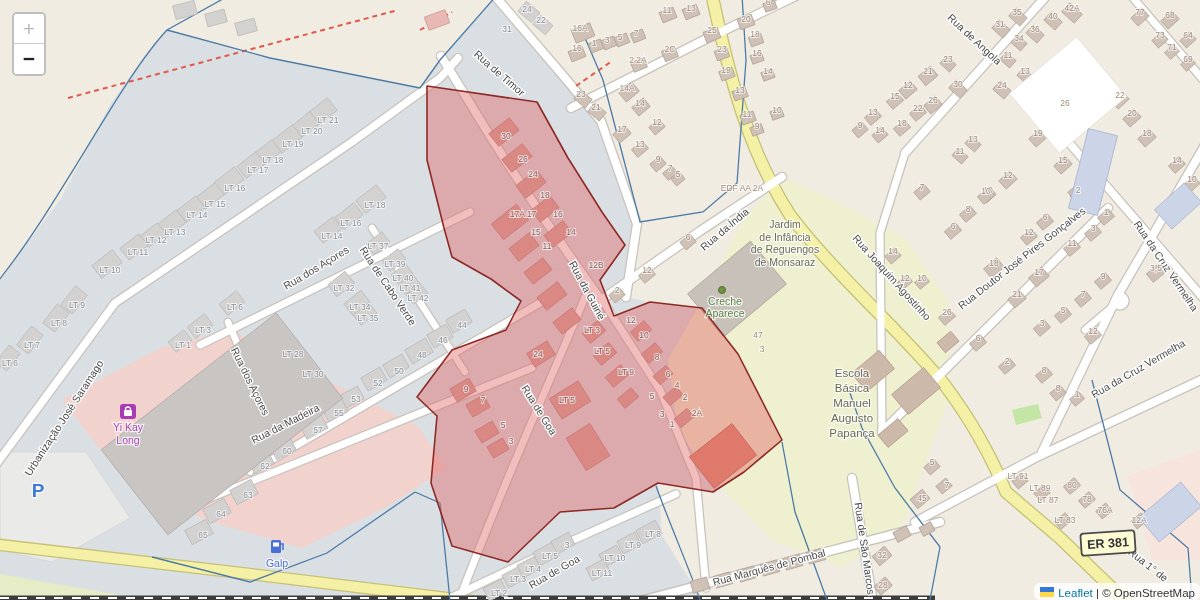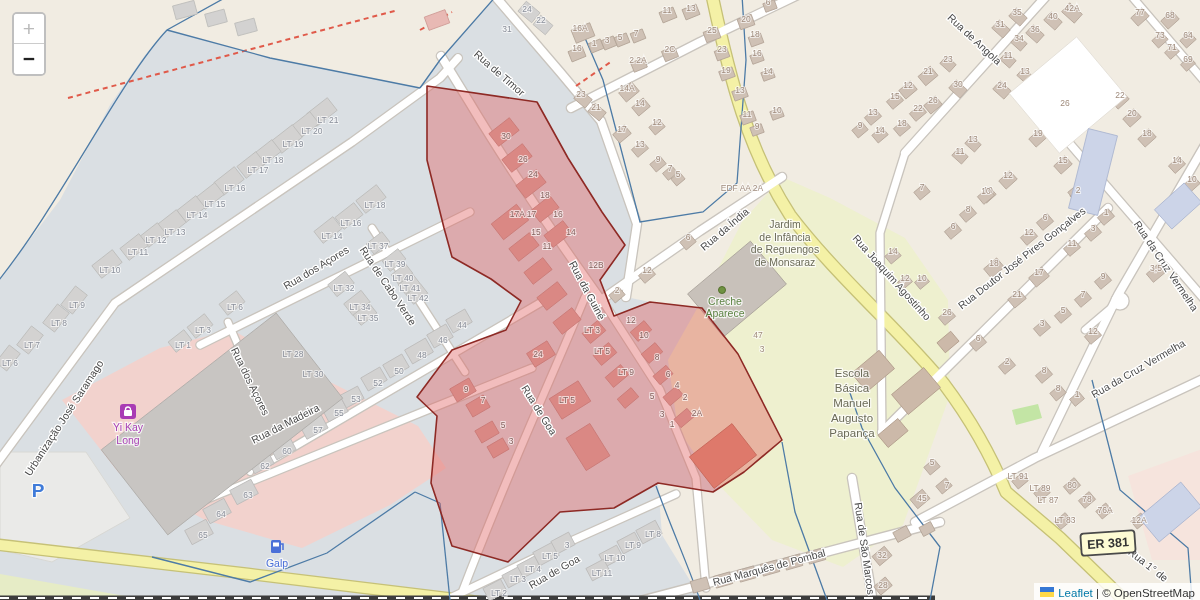--- a/index.html
+++ b/index.html
@@ -5,21 +5,21 @@
   html,body{margin:0;padding:0;background:#ddd;}
   *{box-sizing:border-box;}
   #map{position:relative;width:1200px;height:600px;overflow:hidden;background:#f1ece2;font-family:"Liberation Sans",sans-serif;}
   #canvas{position:absolute;left:0;top:0;}
   
   .zoom-ctl{position:absolute;left:12px;top:12px;width:34px;border:2px solid rgba(0,0,0,.25);border-radius:5px;overflow:hidden;background:#fff;z-index:50;}
   .zoom-btn{display:block;width:100%;height:30px;background:#fff;border:none;font-family:"Liberation Sans",sans-serif;font-size:21px;line-height:28px;text-align:center;cursor:pointer;padding:0;}
   .zoom-btn.in{color:#bbb;border-bottom:1px solid #ccc;}
   .zoom-btn.out{color:#222;font-weight:bold;}
   
-  .attrib{position:absolute;right:0;bottom:0;height:17px;background:rgba(255,255,255,.82);display:flex;align-items:center;padding:2px 5px 0 6px;font-size:11.5px;color:#333;z-index:50;white-space:pre;}
+  .attrib{position:absolute;right:0;bottom:0;height:17px;background:rgba(255,255,255,.82);display:flex;align-items:center;padding:2px 5px 0 6px;font-size:11.5px;color:#333;z-index:50;white-space:pre;border-radius:6px;}
   .attrib a{color:#0078A8;text-decoration:none;}
   .attrib .flag{margin-right:4px;display:inline-block;}
   text{font-family:"Liberation Sans",sans-serif;}
   .street{fill:#4a4a4a;stroke:#ffffff;stroke-width:2.6px;paint-order:stroke;font-size:10.5px;}
   .hn{stroke:rgba(255,255,255,.65);stroke-width:2px;paint-order:stroke;font-size:8.5px;}
   .hn.l{fill:#8a8f9a;}
   .hn.r{fill:#a08c7d;}
   .hn.p{fill:#86625e;}
   .poi{paint-order:stroke;stroke:rgba(255,255,255,.75);stroke-width:2.4px;}
 </style>

